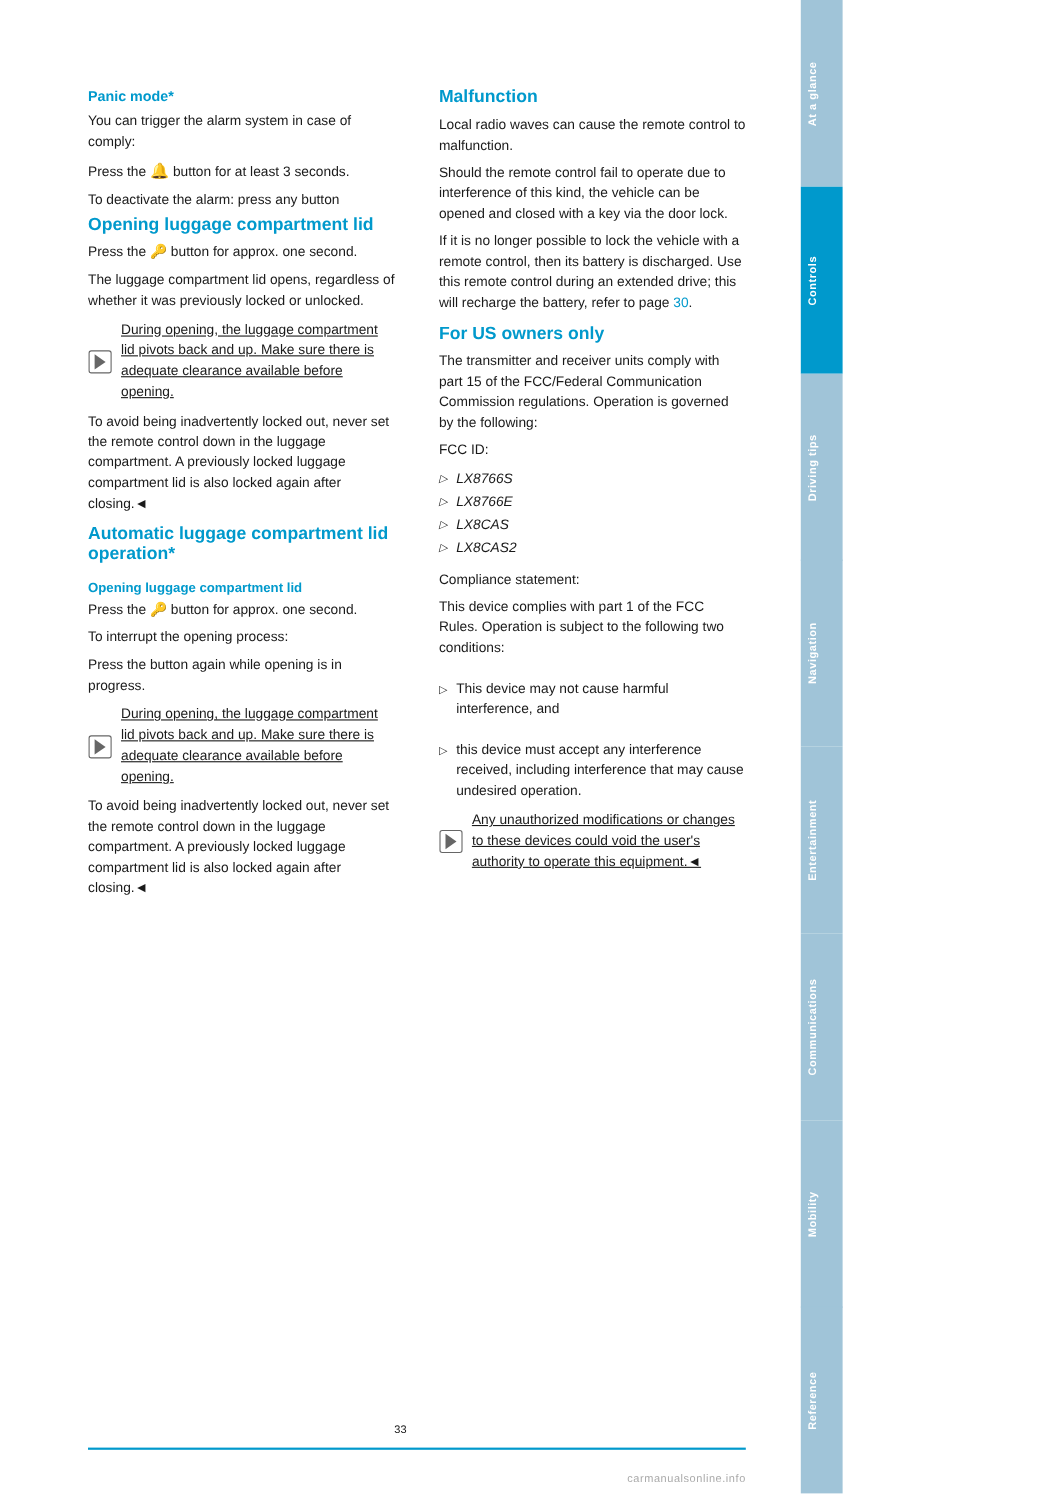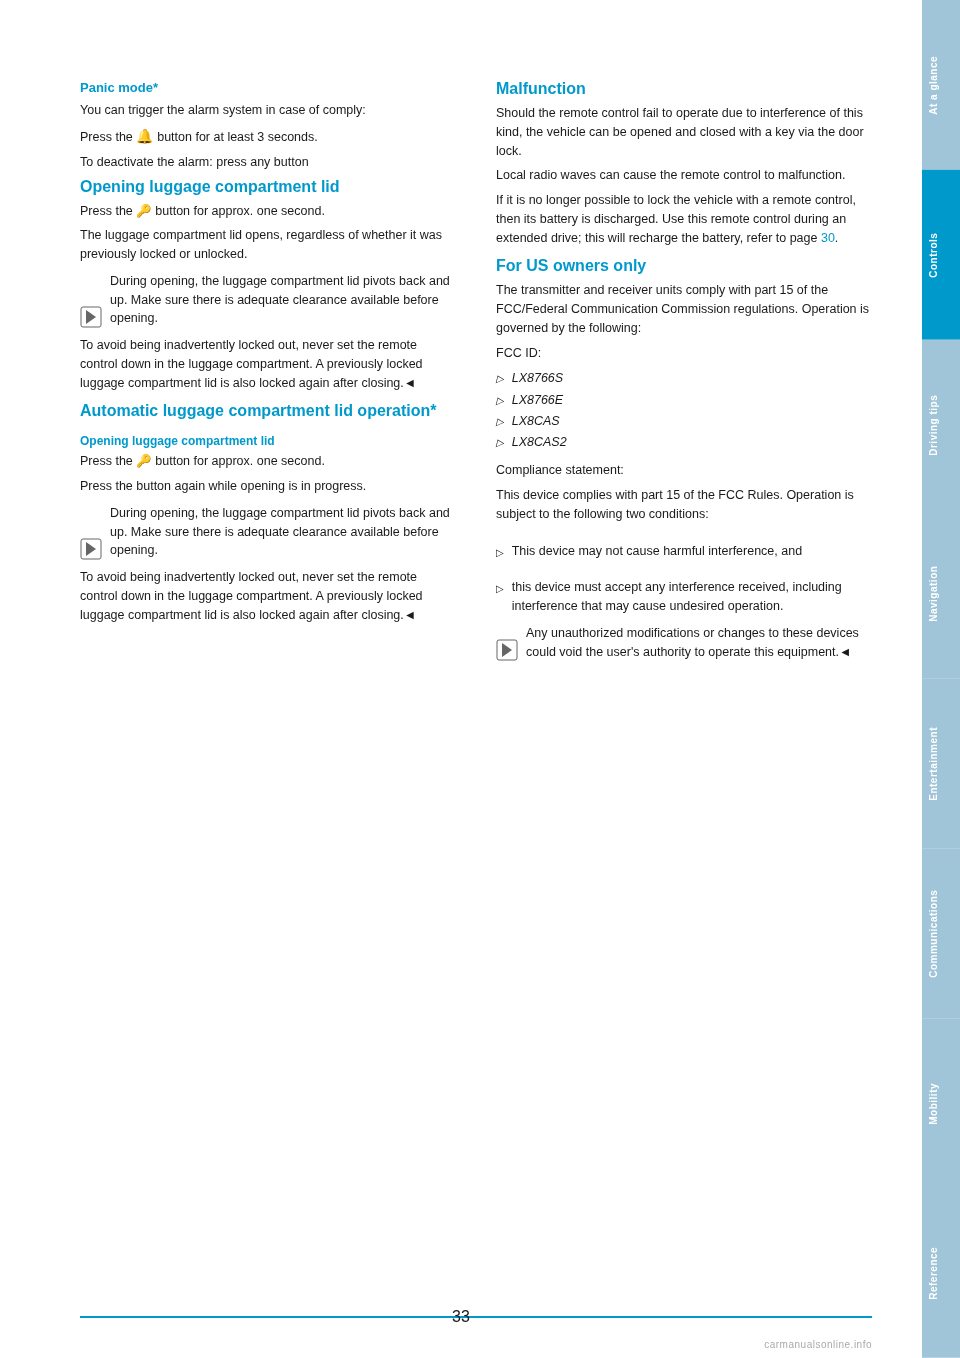--- a/index.html
+++ b/index.html
@@ -8,21 +8,21 @@
       min-height: 1358px;
       background: #ffffff;
       font-family: Arial, Helvetica, sans-serif;
       font-size: 13px;
       color: #1a1a1a;
       position: relative;
     }
 
     .page-container {
       display: flex;
-      width: 960px;
+      width: 766px;
       min-height: 1358px;
     }
 
     .main-content {
       flex: 1;
       padding: 80px 50px 80px 80px;
       position: relative;
     }
 
     .right-sidebar {
@@ -85,23 +85,24 @@
 
     p.body-text {
       font-size: 12.5px;
       line-height: 1.5;
       margin-bottom: 6px;
       color: #1a1a1a;
     }
 
     .note-box {
       display: flex;
-      align-items: flex-end;
+      align-items: center;
       margin: 8px 0;
       gap: 8px;
+      text-decoration: underline;
     }
 
     .note-icon {
       width: 22px;
       height: 22px;
       flex-shrink: 0;
       margin-top: 2px;
     }
 
     .note-text {
@@ -151,24 +152,24 @@
     .bullet-list li::before {
       content: '▷';
       color: #1a1a1a;
       font-size: 10px;
       flex-shrink: 0;
       margin-top: 3px;
     }
 
     .page-number {
       position: absolute;
-      bottom: 32px;
+      bottom: 52px;
       left: 50%;
       transform: translateX(-50%);
-      font-size: 16px;
+      font-size: 10px;
       color: #1a1a1a;
     }
 
     .page-line {
       position: absolute;
       bottom: 40px;
       left: 80px;
       right: 50px;
       height: 2px;
       background: #0099cc;
@@ -226,54 +227,55 @@
             </svg>
             <span class="note-text">During opening, the luggage compartment lid pivots back and up. Make sure there is adequate clearance available before opening.</span>
           </div>
           <p class="body-text">To avoid being inadvertently locked out, never set the remote control down in the luggage compartment. A previously locked luggage compartment lid is also locked again after closing.◄</p>
         </div>
 
         <div class="section-divider">
           <h2 class="section-heading">Automatic luggage compartment lid operation*</h2>
           <h3 class="sub-heading">Opening luggage compartment lid</h3>
           <p class="body-text">Press the 🔑 button for approx. one second.</p>
+          <p class="body-text">To interrupt the opening process:</p>
           <p class="body-text">Press the button again while opening is in progress.</p>
           <div class="note-box">
             <svg class="note-icon" viewBox="0 0 22 22" xmlns="http://www.w3.org/2000/svg">
               <rect x="1" y="1" width="20" height="20" rx="2" fill="none" stroke="#666" stroke-width="1"></rect>
               <polygon points="6,4 16,11 6,18" fill="#666"></polygon>
             </svg>
             <span class="note-text">During opening, the luggage compartment lid pivots back and up. Make sure there is adequate clearance available before opening.</span>
           </div>
           <p class="body-text">To avoid being inadvertently locked out, never set the remote control down in the luggage compartment. A previously locked luggage compartment lid is also locked again after closing.◄</p>
         </div>
 
       </div>
 
       <div class="col-right">
 
         <div>
           <h2 class="section-heading" style="margin-top:0;">Malfunction</h2>
+          <p class="body-text">Local radio waves can cause the remote control to malfunction.</p>
           <p class="body-text">Should the remote control fail to operate due to interference of this kind, the vehicle can be opened and closed with a key via the door lock.</p>
-          <p class="body-text">Local radio waves can cause the remote control to malfunction.</p>
           <p class="body-text">If it is no longer possible to lock the vehicle with a remote control, then its battery is discharged. Use this remote control during an extended drive; this will recharge the battery, refer to page <a class="link-text">30</a>.</p>
         </div>
 
         <div class="section-divider">
           <h2 class="section-heading">For US owners only</h2>
           <p class="body-text">The transmitter and receiver units comply with part 15 of the FCC/Federal Communication Commission regulations. Operation is governed by the following:</p>
           <p class="body-text">FCC ID:</p>
           <ul class="fcc-list">
             <li>LX8766S</li>
             <li>LX8766E</li>
             <li>LX8CAS</li>
             <li>LX8CAS2</li>
           </ul>
           <p class="body-text">Compliance statement:</p>
-          <p class="body-text">This device complies with part 15 of the FCC Rules. Operation is subject to the following two conditions:</p>
+          <p class="body-text">This device complies with part 1 of the FCC Rules. Operation is subject to the following two conditions:</p>
           <ul class="bullet-list">
             <li>This device may not cause harmful interference, and</li>
             <li>this device must accept any interference received, including interference that may cause undesired operation.</li>
           </ul>
           <div class="note-box">
             <svg class="note-icon" viewBox="0 0 22 22" xmlns="http://www.w3.org/2000/svg">
               <rect x="1" y="1" width="20" height="20" rx="2" fill="none" stroke="#666" stroke-width="1"></rect>
               <polygon points="6,4 16,11 6,18" fill="#666"></polygon>
             </svg>
             <span class="note-text">Any unauthorized modifications or changes to these devices could void the user's authority to operate this equipment.◄</span>

